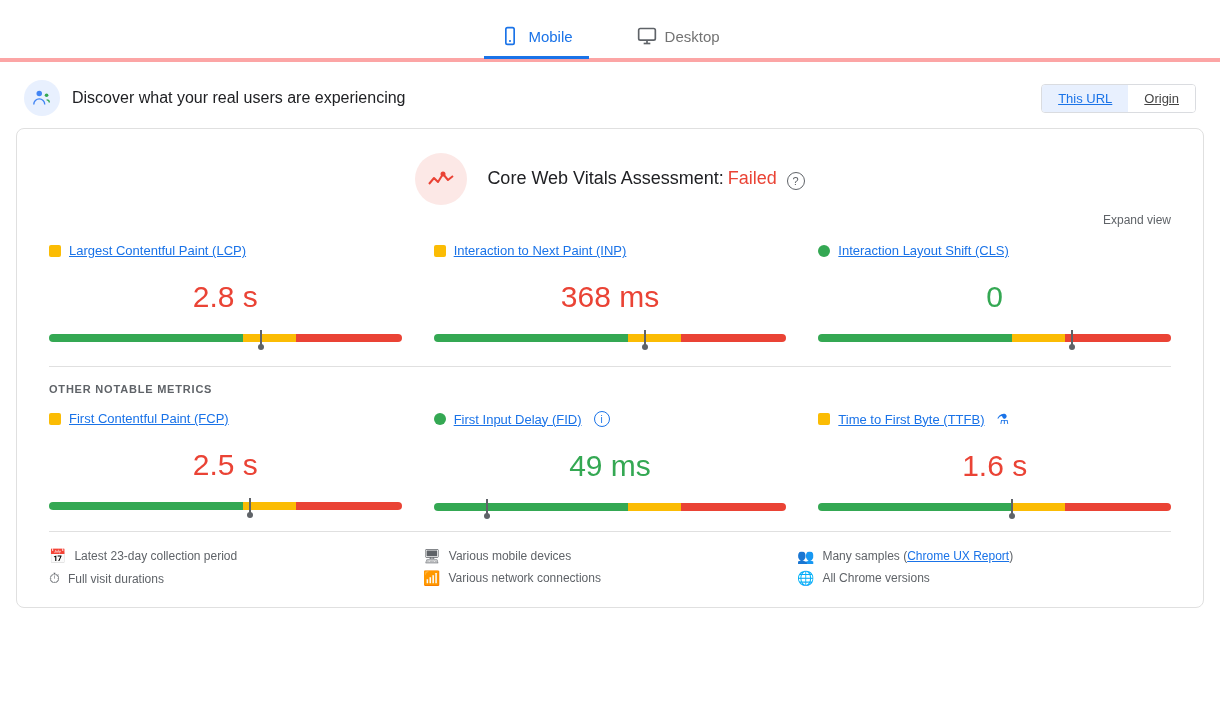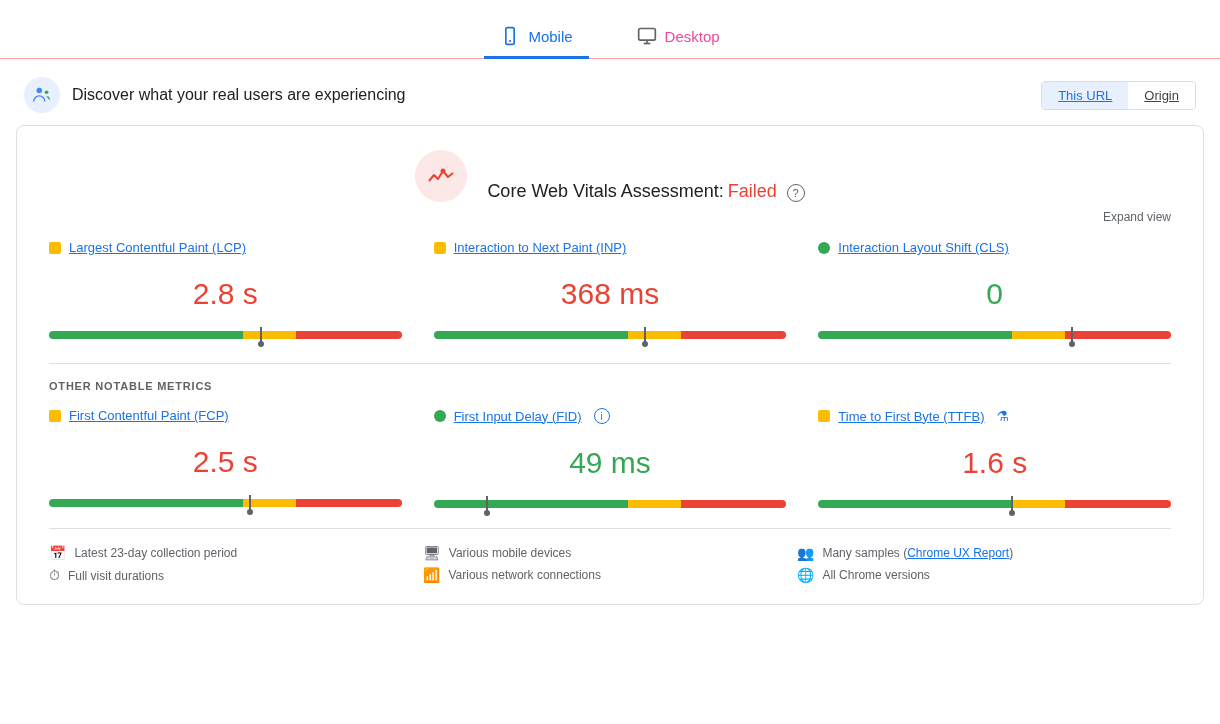--- a/index.html
+++ b/index.html
@@ -12,31 +12,31 @@
       min-height: 724px;
     }
 
     
     .tab-bar {
       display: flex;
       justify-content: center;
       align-items: center;
       gap: 32px;
       padding: 16px 0 0 0;
-      border-bottom: 1px solid #fca5a5;
+      border-bottom: 4px solid #fca5a5;
       margin-bottom: 0;
     }
     .tab {
       display: flex;
       align-items: center;
       gap: 8px;
       padding: 10px 16px;
       font-size: 15px;
       cursor: pointer;
-      color: #ec4899;
+      color: #737373;
       border-bottom: 3px solid transparent;
       margin-bottom: -1px;
     }
     .tab.active {
       color: #1a73e8;
       border-bottom: 3px solid #1a73e8;
       font-weight: 500;
     }
     .tab-icon {
       width: 20px;
@@ -96,21 +96,21 @@
     .main-card {
       margin: 0 16px 16px 16px;
       border: 1px solid #e0e0e0;
       border-radius: 8px;
       padding: 24px 32px 20px 32px;
     }
 
     
     .assessment-header {
       display: flex;
-      align-items: flex-end;
+      align-items: center;
       justify-content: center;
       gap: 20px;
       margin-bottom: 8px;
     }
     .assessment-icon {
       width: 52px;
       height: 52px;
       border-radius: 50%;
       background: #fce8e6;
       display: flex;

